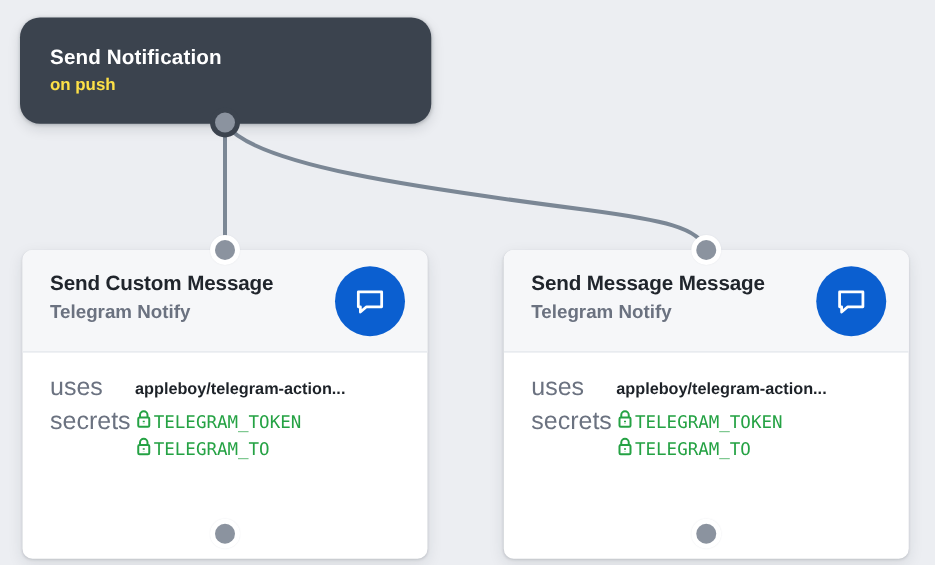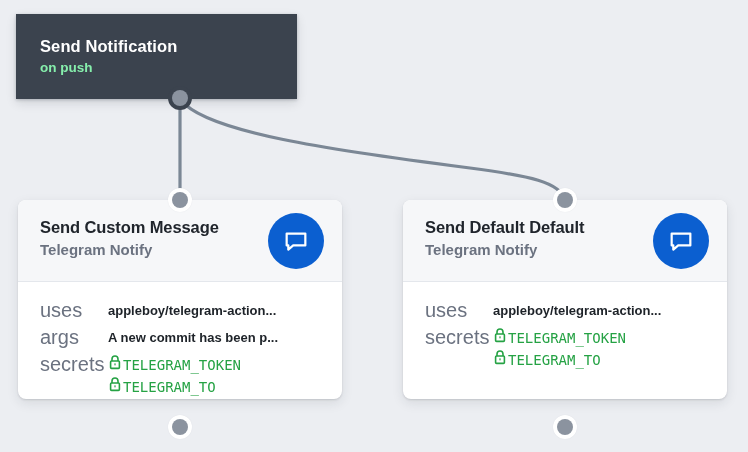--- a/index.html
+++ b/index.html
@@ -29,49 +29,49 @@
     width: 748px;
     height: 452px;
     pointer-events: none;
   }
 
   
   .trigger-node {
     position: absolute;
     left: 16px;
     top: 14px;
-    width: 281px;
+    width: 329px;
     height: 85px;
     background: #3b434e;
-    border-radius: 0;
+    border-radius: 16px;
     box-shadow: 0 1px 3px rgba(20,26,36,0.22), 0 4px 10px rgba(20,26,36,0.12);
     box-sizing: border-box;
     padding: 22px 24px 16px 24px;
   }
   .trigger-title {
     color: #ffffff;
     font-size: 16.5px;
     font-weight: bold;
     letter-spacing: 0.1px;
     line-height: 20px;
   }
   .trigger-sub {
-    color: #86efac;
+    color: #fde047;
     font-size: 13.5px;
     font-weight: bold;
     line-height: 18px;
     margin-top: 3px;
   }
 
   
   .action-node {
     position: absolute;
     top: 200px;
     width: 324px;
-    height: 199px;
+    height: 247px;
     background: #ffffff;
     border-radius: 8px;
     box-shadow: 0 1px 2px rgba(30,38,50,0.14), 0 4px 12px rgba(30,38,50,0.10);
     box-sizing: border-box;
     overflow: hidden;
   }
   #node-custom { left: 18px; }
   #node-default { left: 403px; }
 
   .node-header {
@@ -192,24 +192,20 @@
         </svg>
       </div>
     </div>
     <div class="node-body">
 
       <div class="prop-row">
         <div class="prop-key">uses</div>
         <div class="prop-val">appleboy/telegram-action...</div>
       </div>
 
-      <div class="prop-row">
-        <div class="prop-key">args</div>
-        <div class="prop-val">A new commit has been p...</div>
-      </div>
 
       <div class="prop-row">
         <div class="prop-key">secrets</div>
         <div class="secret-list">
           <div class="secret-item">
             <span class="lock-icon">
               <svg width="14" height="16" viewBox="0 0 14 16" fill="none" stroke="#25a244" stroke-width="1.6">
                 <path d="M4 7V5a3 3 0 0 1 6 0v2"></path>
                 <rect x="2.6" y="7" width="8.8" height="7.4" rx="1"></rect>
                 <line x1="7" y1="9.5" x2="7" y2="12" stroke-dasharray="1.2 1.1"></line>
@@ -230,21 +226,21 @@
         </div>
       </div>
 
     </div>
   </div>
   <div class="dot" style="left:172px; top:192px;"></div>
   <div class="dot" style="left:172px; top:419px;"></div>
 
   <div class="action-node" id="node-default">
     <div class="node-header">
-      <div class="node-title">Send Default Default</div>
+      <div class="node-title">Send Message Message</div>
       <div class="node-subtitle">Telegram Notify</div>
       <div class="node-badge">
         <svg width="28" height="28" viewBox="0 0 24 24" fill="none" stroke="#ffffff" stroke-width="1.9" stroke-linejoin="round" stroke-linecap="round">
           <path d="M4 5.6h16v10.2H9.6L5.4 19.4v-3.6H4z"></path>
         </svg>
       </div>
     </div>
     <div class="node-body">
 
       <div class="prop-row">

